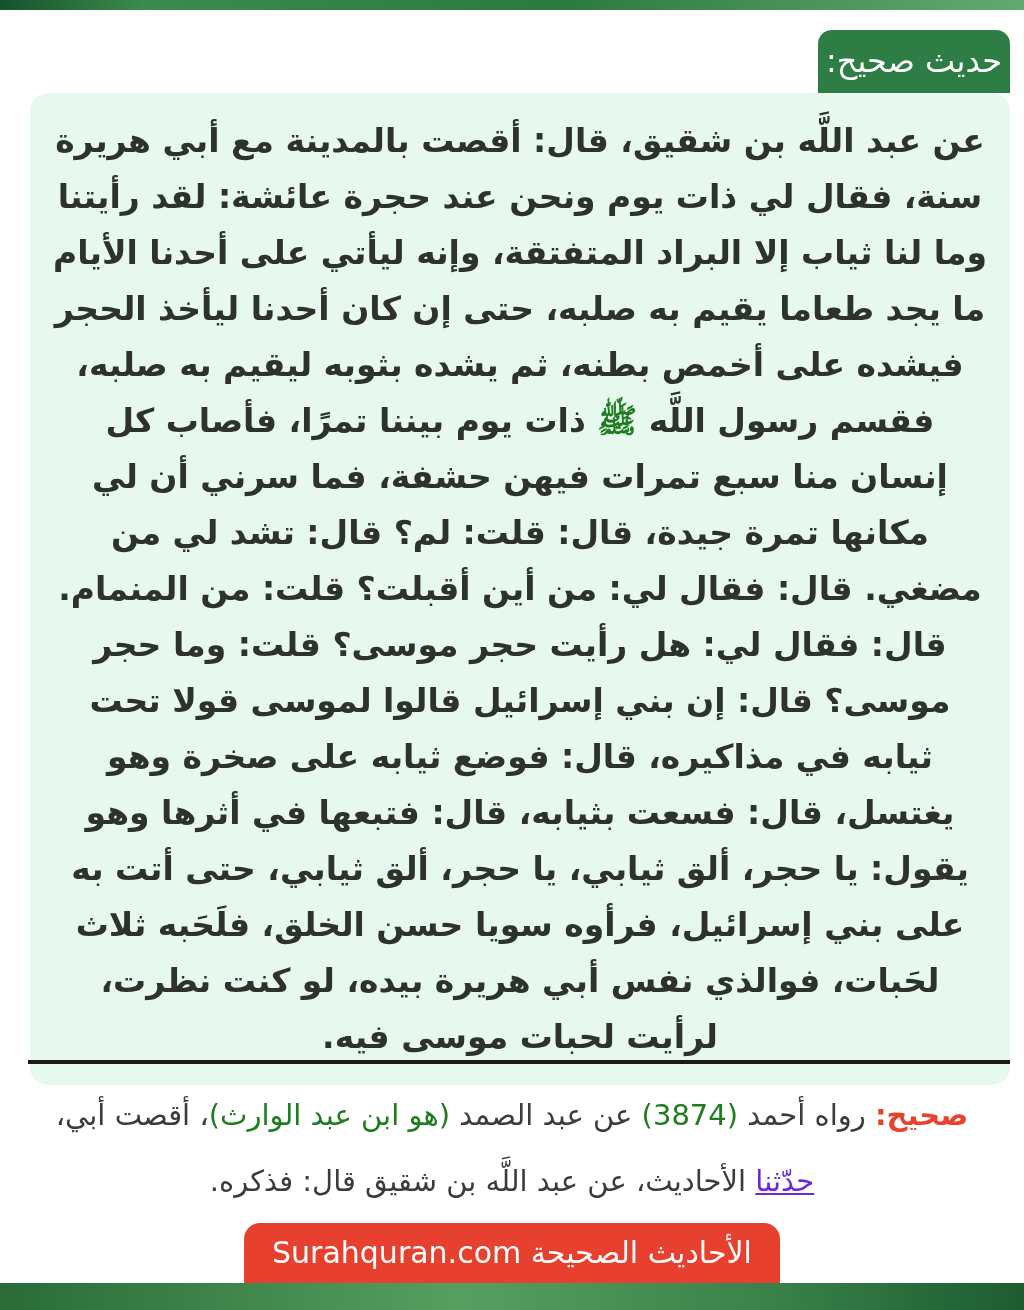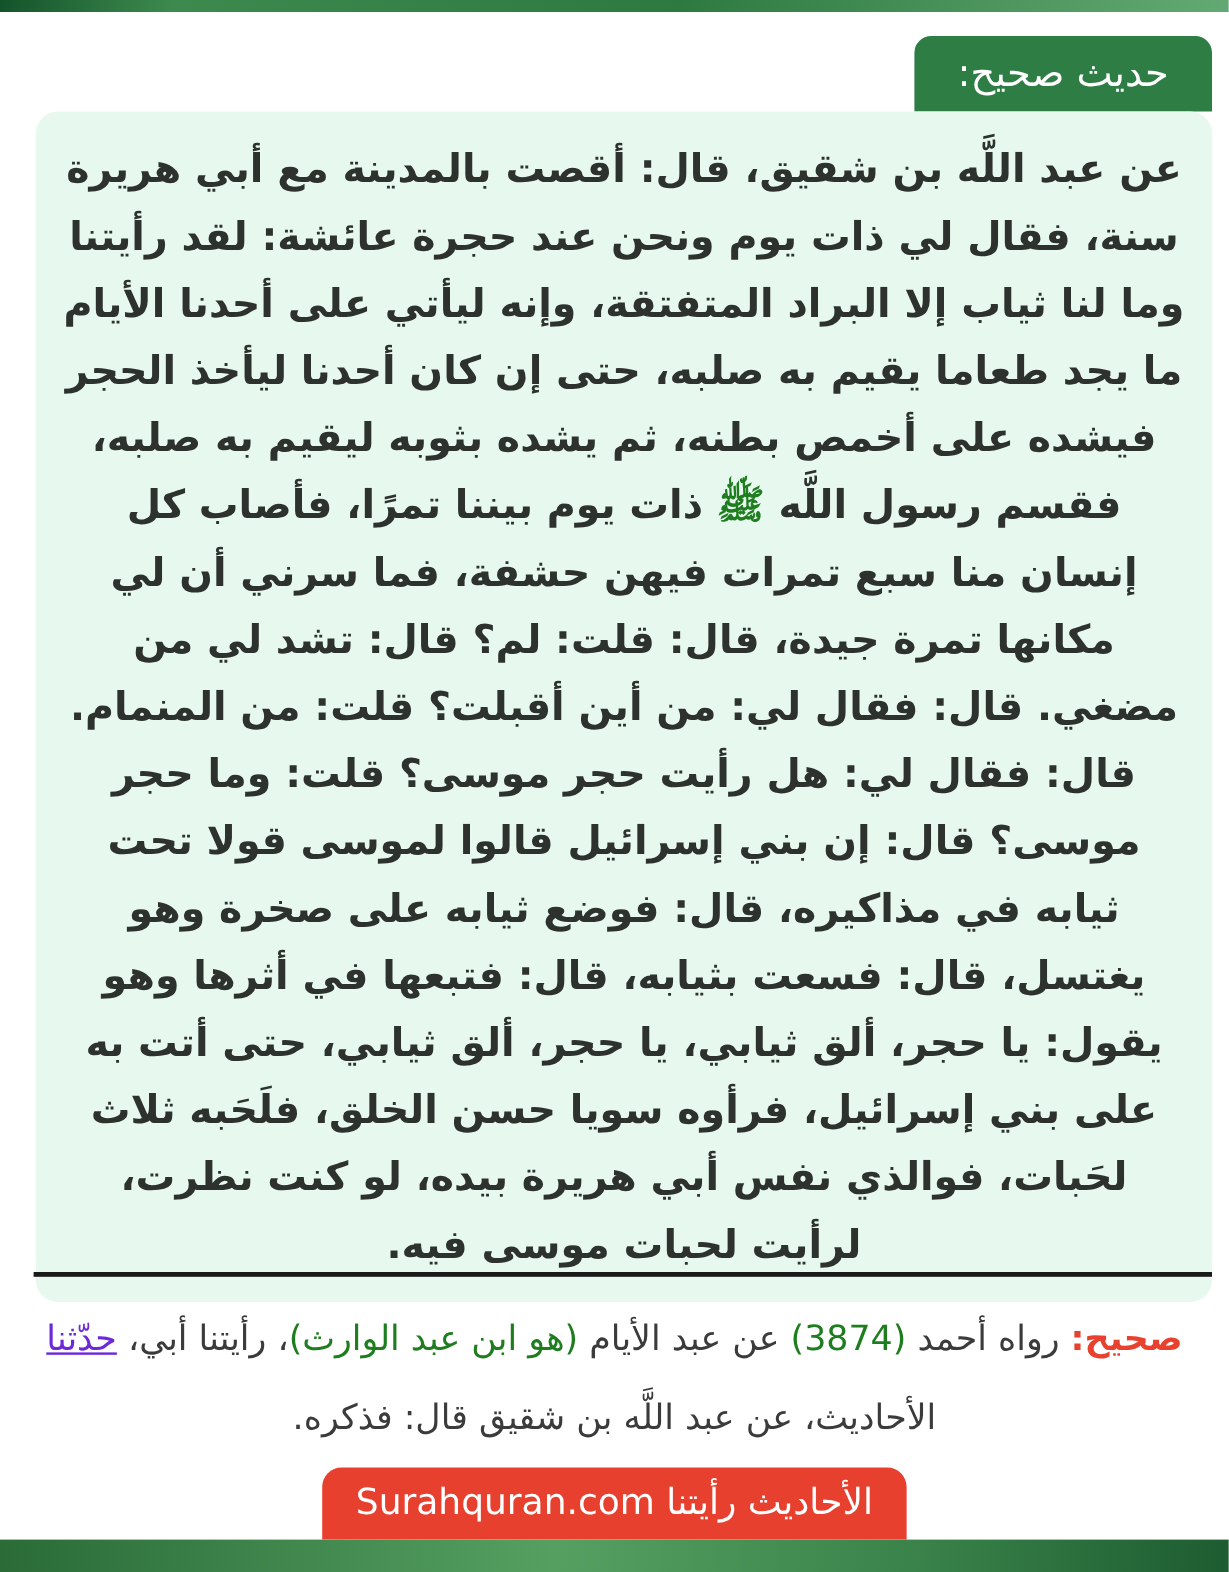--- a/index.html
+++ b/index.html
@@ -21,21 +21,21 @@
   .header-row {
     position: absolute; top: 30px; right: 14px;
     direction: rtl; text-align: right;
   }
   .grade-badge {
     display: inline-block;
     background: #2e7d44;
     color: #ffffff;
     font-size: 32px;
     line-height: 45px;
-    padding: 9px 36px;
+    padding: 9px 8px;
     border-radius: 14px 14px 0 0;
   }
   .hadith-panel {
     position: absolute; top: 93px; right: 14px;
     width: 980px; min-height: 947px;
     box-sizing: border-box;
     background: #e7f9ee;
     border-radius: 18px;
     direction: rtl;
     padding: 20px 22px;
@@ -99,19 +99,19 @@
   <div class="header-row">
     <span class="grade-badge">حديث صحيح:</span>
   </div>
 
   <div class="hadith-panel">
     <p class="hadith-text"><span>عن عبد اللَّه بن شقيق، قال: أقصت بالمدينة مع أبي هريرة سنة، فقال لي ذات يوم ونحن عند حجرة عائشة: لقد رأيتنا وما لنا ثياب إلا البراد المتفتقة، وإنه ليأتي على أحدنا الأيام ما يجد طعاما يقيم به صلبه، حتى إن كان أحدنا ليأخذ الحجر فيشده على أخمص بطنه، ثم يشده بثوبه ليقيم به صلبه، فقسم رسول اللَّه </span><span class="saw-symbol">ﷺ</span><span> ذات يوم بيننا تمرًا، فأصاب كل إنسان منا سبع تمرات فيهن حشفة، فما سرني أن لي مكانها تمرة جيدة، قال: قلت: لم؟ قال: تشد لي من مضغي. قال: فقال لي: من أين أقبلت؟ قلت: من المنمام. قال: فقال لي: هل رأيت حجر موسى؟ قلت: وما حجر موسى؟ قال: إن بني إسرائيل قالوا لموسى قولا تحت ثيابه في مذاكيره، قال: فوضع ثيابه على صخرة وهو يغتسل، قال: فسعت بثيابه، قال: فتبعها في أثرها وهو يقول: يا حجر، ألق ثيابي، يا حجر، ألق ثيابي، حتى أتت به على بني إسرائيل، فرأوه سويا حسن الخلق، فلَحَبه ثلاث لحَبات، فوالذي نفس أبي هريرة بيده، لو كنت نظرت، لرأيت لحبات موسى فيه.</span></p>
   </div>
 
   <hr class="divider">
 
-  <p class="attribution"><span class="grade-red">صحيح:</span><span> رواه أحمد </span><span class="ref-green">(3874)</span><span> عن عبد الأيام </span><span class="ref-green">(هو ابن عبد الوارث)</span><span>، رأيتنا أبي، </span><a class="link-blue">حدّثنا</a><span> الأحاديث، عن عبد اللَّه بن شقيق قال: فذكره.</span></p>
+  <p class="attribution"><span class="grade-red">صحيح:</span><span> رواه أحمد </span><span class="ref-green">(3874)</span><span> عن عبد الصمد </span><span class="ref-green">(هو ابن عبد الوارث)</span><span>، أقصت أبي، </span><a class="link-blue">حدّثنا</a><span> الأحاديث، عن عبد اللَّه بن شقيق قال: فذكره.</span></p>
 
-  <div class="site-banner">الأحاديث رأيتنا Surahquran.com</div>
+  <div class="site-banner">الأحاديث الصحيحة Surahquran.com</div>
 
   <div class="bottom-bar"></div>
 
 </div>
 
 </body></html>

